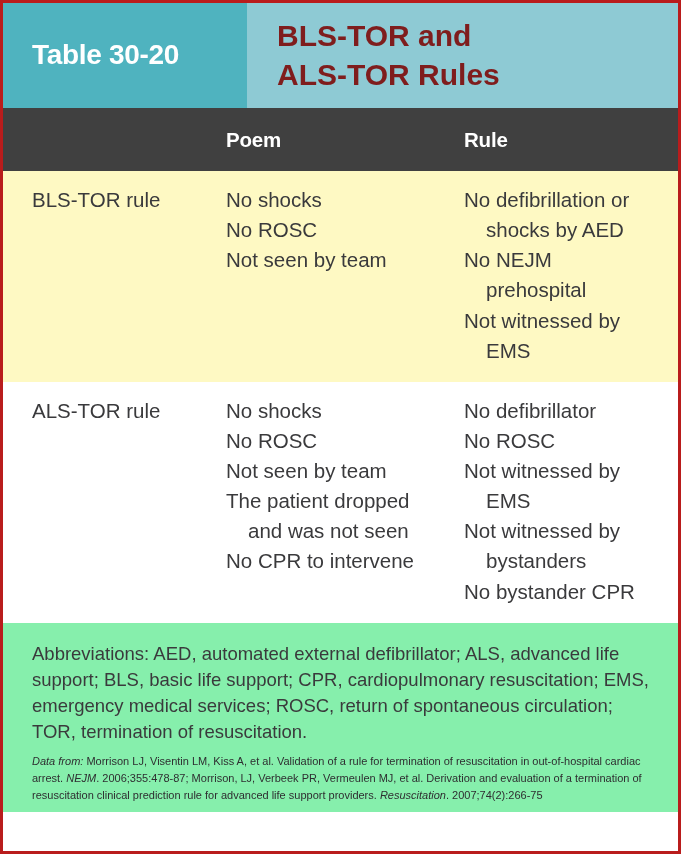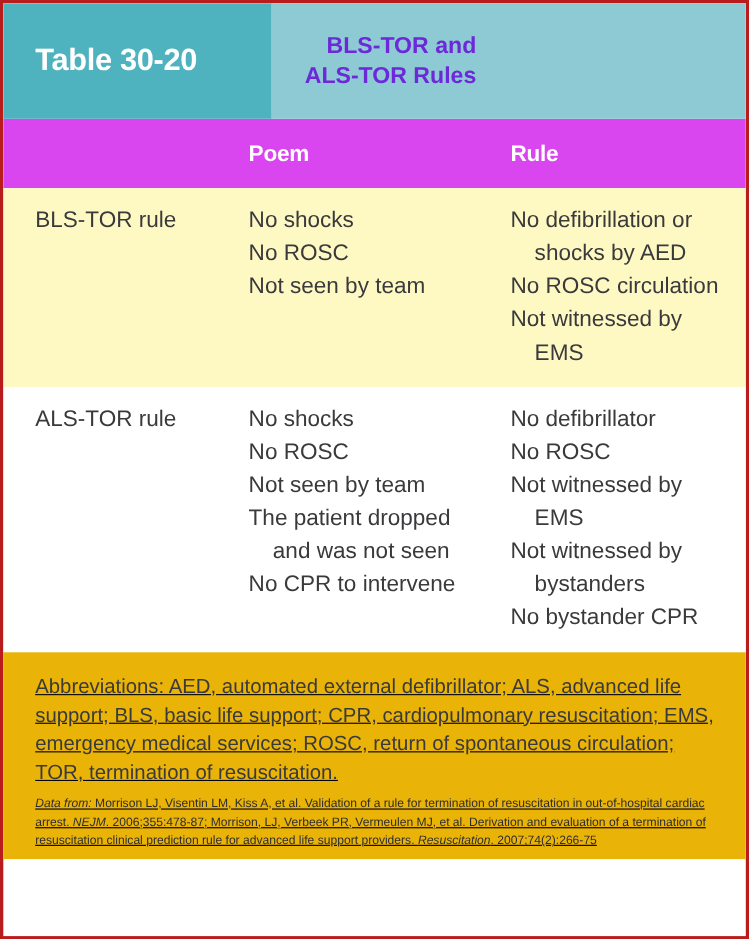--- a/index.html
+++ b/index.html
@@ -49,35 +49,34 @@
     padding-right: 14px;
   }
   .table-number {
     color: #ffffff;
     font-size: 28px;
     font-weight: bold;
     letter-spacing: -0.3px;
     line-height: 1.1;
   }
   .table-title {
-    color: #6d28d9;
-    font-size: 21px;
+    color: #7f1d1d;
+    font-size: 30px;
     font-weight: bold;
     line-height: 1.28;
     letter-spacing: 0px;
-    text-align: right;
   }
   .table-title .tt-line { display: block; }
 
   
   .colhead-row {
     display: flex;
     width: 100%;
     height: 63px;
-    background: #d946ef;
+    background: #404040;
     box-sizing: border-box;
     align-items: center;
   }
   .colhead-cell {
     box-sizing: border-box;
     color: #ffffff;
     font-size: 20.5px;
     font-weight: bold;
     letter-spacing: -0.2px;
   }
@@ -114,22 +113,21 @@
   .item-list li {
     padding-left: 22px;
     text-indent: -22px;
     margin: 0;
   }
 
   
   .footnotes {
     box-sizing: border-box;
     padding: 18px 26px 8px 29px;
-    background: #eab308;
-    text-decoration: underline;
+    background: #86efac;
   }
   .abbrev {
     color: #3a3a3c;
     font-size: 18.5px;
     line-height: 1.42;
     margin: 0 0 7px 0;
   }
   .citation {
     color: #2e2e30;
     font-size: 11px;
@@ -166,21 +164,21 @@
     <div class="data-cell col-b">
       <ul class="item-list">
         <li>No shocks</li>
         <li>No ROSC</li>
         <li>Not seen by team</li>
       </ul>
     </div>
     <div class="data-cell col-c">
       <ul class="item-list">
         <li>No defibrillation or shocks by AED</li>
-        <li>No ROSC circulation</li>
+        <li>No NEJM prehospital</li>
         <li>Not witnessed by EMS</li>
       </ul>
     </div>
   </div>
 
   <div class="data-row plain">
     <div class="data-cell col-a">ALS-TOR rule</div>
     <div class="data-cell col-b">
       <ul class="item-list">
         <li>No shocks</li>

